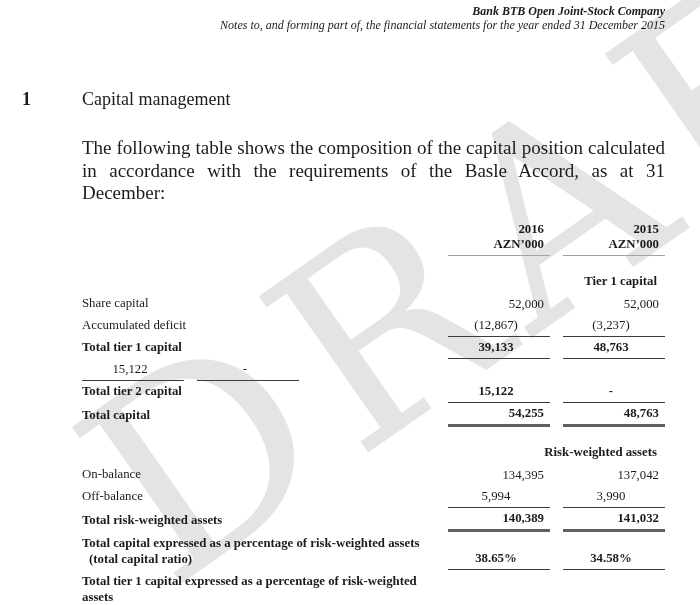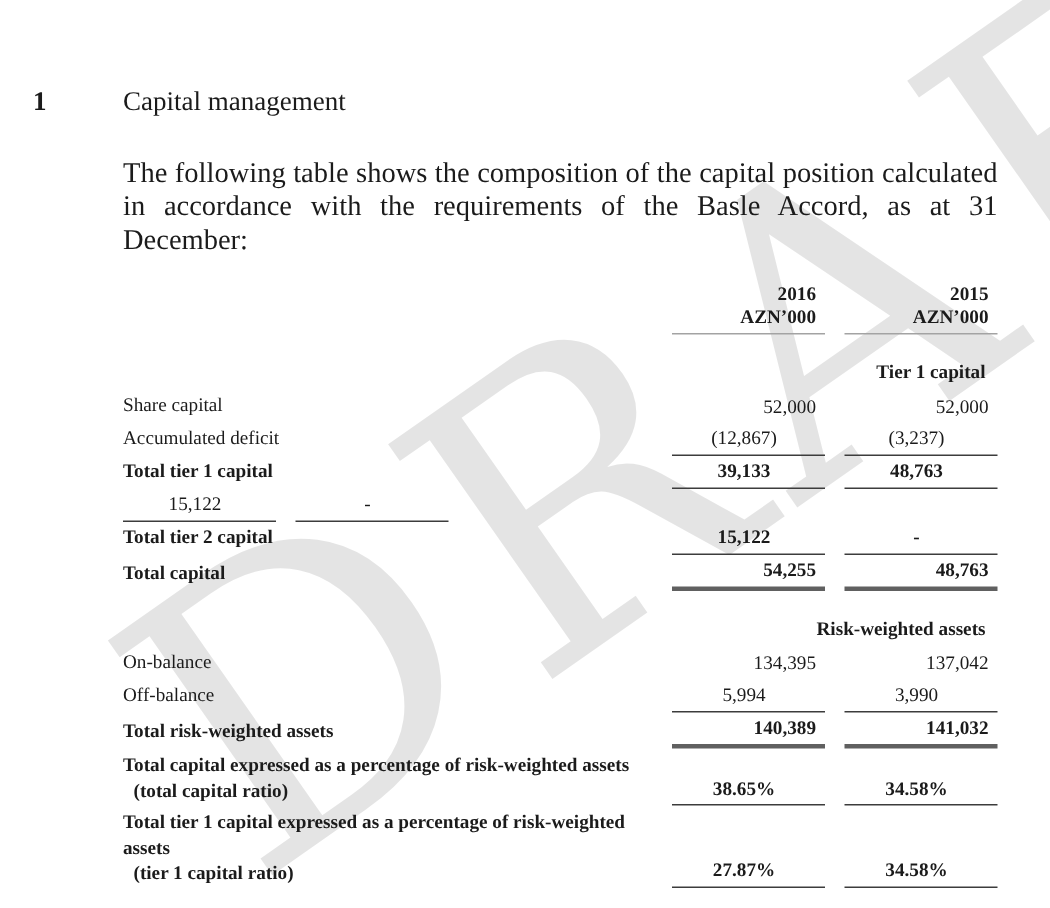--- a/index.html
+++ b/index.html
@@ -90,20 +90,24 @@
   .sub-line { padding-left: 7px; }
   .two-line-label { padding: 3px 8px 2px 0; line-height: 1.3; flex: 1; }
 </style>
 </head>
 <body>
 
 <div class="watermark">DRAFT</div>
 
 <div class="content">
 
+  <div class="page-header">
+    <div class="company">Bank BTB Open Joint-Stock Company</div>
+    <div class="subtitle">Notes to, and forming part of, the financial statements for the year ended 31 December 2015</div>
+  </div>
 
   <div class="section-head">
     <div class="section-number">1</div>
     <div class="section-title">Capital management</div>
   </div>
 
   <p class="intro">The following table shows the composition of the capital position calculated in accordance with the requirements of the Basle Accord, as at 31 December:</p>
 
   <div class="fin-table">
 

